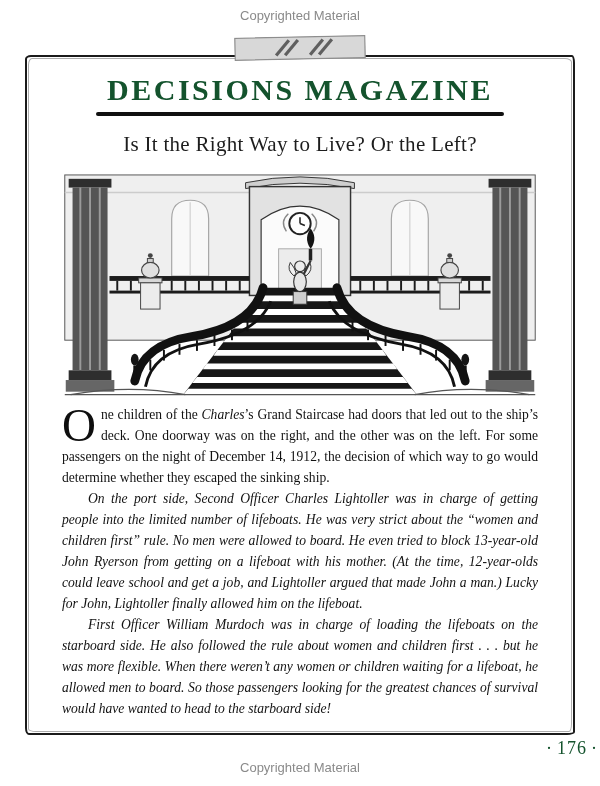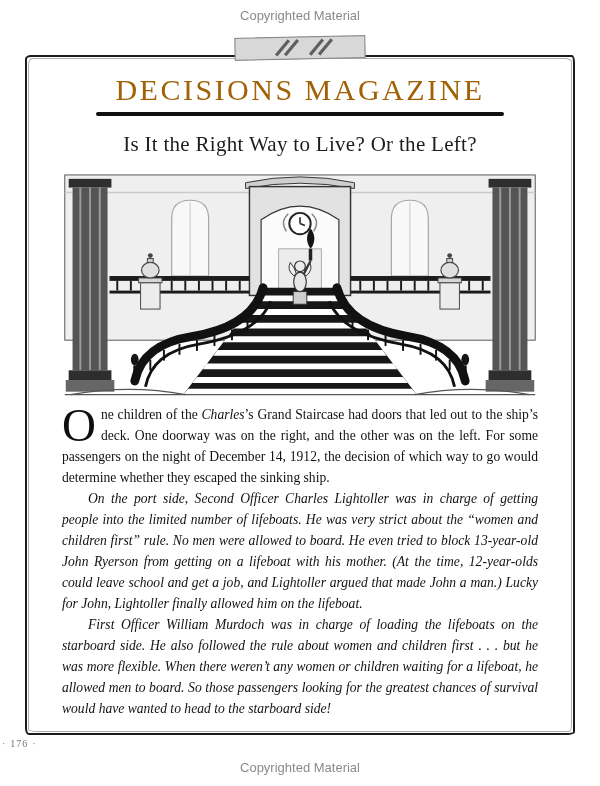--- a/index.html
+++ b/index.html
@@ -38,23 +38,23 @@
   .frame::after {
     content: ""; position: absolute; left: 1px; top: 1px; right: 1px; bottom: 1px;
     border: 1px solid rgba(20,20,20,0.35);
     border-radius: 4px 7px 3px 8px / 7px 4px 8px 3px;
     pointer-events: none;
   }
 
   .title {
     margin: 16px 10px 0;
     text-align: center;
-    font-size: 30px; font-weight: normal;
+    font-size: 30px; font-weight: bold;
     letter-spacing: 2.5px;
-    color: #a16207;
+    color: #14532d;
     line-height: 1.15;
   }
   .title-rule {
     width: 408px; height: 4px; background: #101010;
     margin: 4px auto 7px; border-radius: 2px;
   }
   .subtitle {
     margin: 16px; text-align: center;
     font-size: 21px; font-weight: normal;
     letter-spacing: 0.3px; color: #1d1d1d;
@@ -73,21 +73,21 @@
   .body-text p.indent { text-indent: 26px; font-style: italic; }
   .dropcap {
     float: left;
     font-size: 47px; line-height: 38px;
     padding: 2px 5px 0 0;
     color: #0e0e0e;
   }
 
   .page-number {
     position: absolute; top: 738px; left: 0; width: 100%;
-    text-align: left; font-size: 10px; color: #737373;
+    text-align: right; font-size: 18px; color: #14532d;
     z-index: 4; letter-spacing: 1px;
   }
   .page-number span { margin: 0 2px; }
 </style>
 </head>
 <body>
 
 <div class="page">
 
   <div class="copyright top">Copyrighted Material</div>

